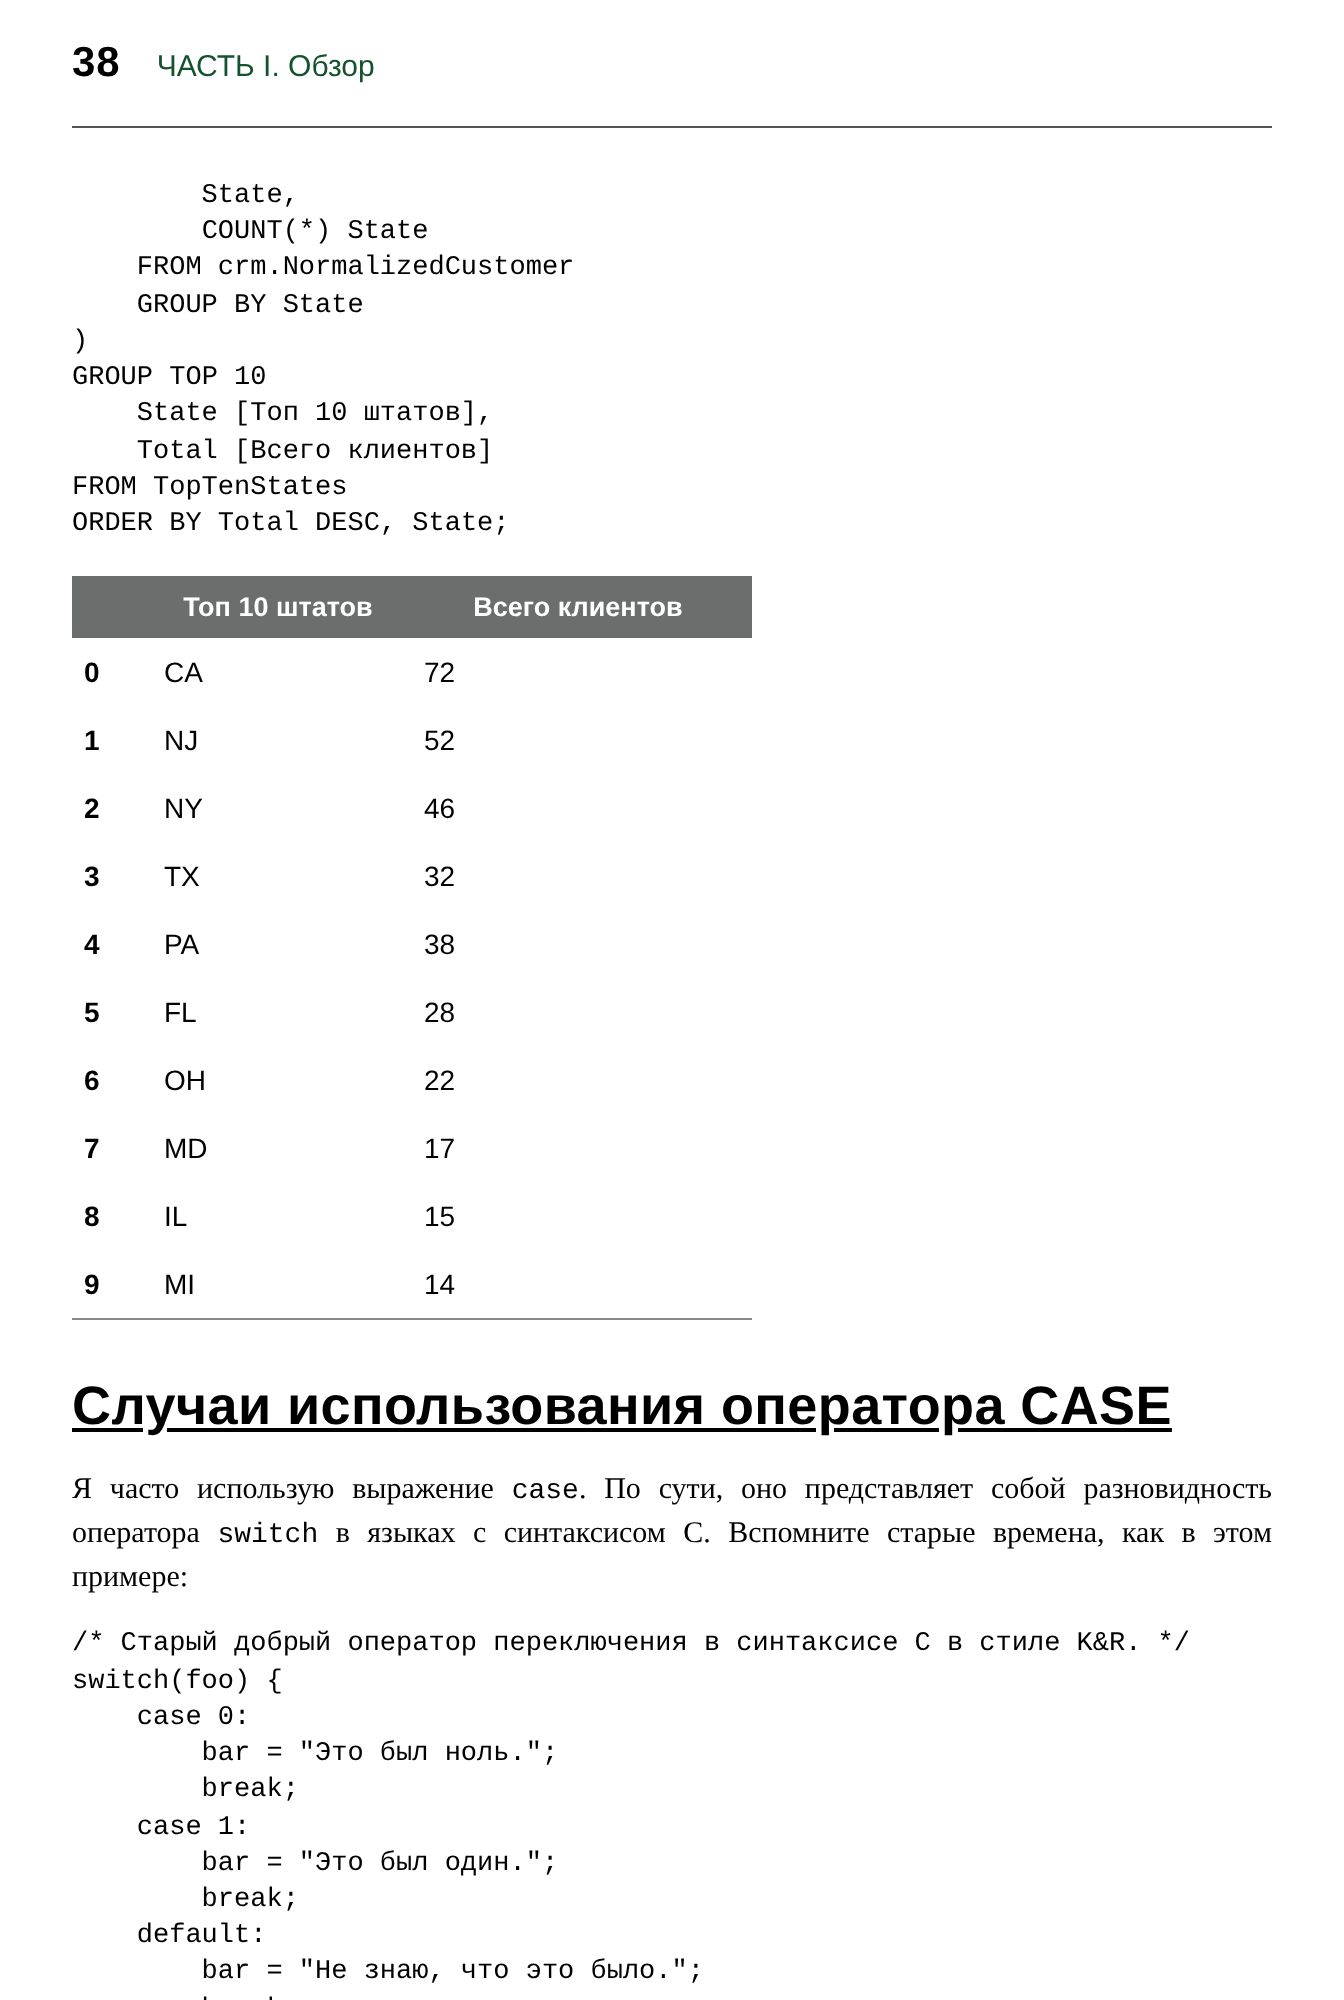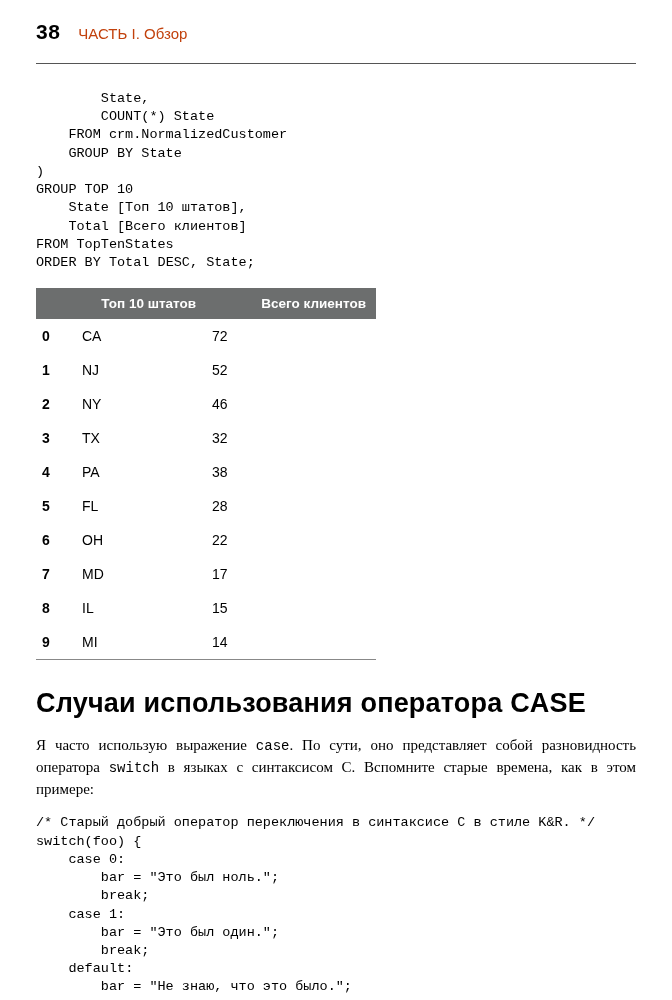--- a/index.html
+++ b/index.html
@@ -1,31 +1,31 @@
 <!DOCTYPE html>
 <html><head>
 <meta charset="utf-8">
 <style>
   * { box-sizing: border-box; margin: 0; padding: 0; }
   html, body { width: 672px; background: #fff; font-family: Georgia, 'Times New Roman', serif; color: #000; }
   .page { padding: 20px 36px 30px 36px; }
   .running-head { display: flex; align-items: baseline; border-bottom: 1px solid #555; padding-bottom: 19px; margin-bottom: 26px; }
   .page-num { font-family: 'Arial Narrow', Arial, sans-serif; font-weight: 700; font-size: 21px; margin-right: 18px; letter-spacing: 0.5px; }
-  .section-name { font-family: 'Arial Narrow', Arial, sans-serif; font-size: 15px; color: #c2410c; }
+  .section-name { font-family: 'Arial Narrow', Arial, sans-serif; font-size: 15px; color: #14532d; }
   pre.code { font-family: 'Courier New', Courier, monospace; font-size: 13.5px; line-height: 1.35; white-space: pre; margin-bottom: 16px; margin-left: 0; }
   pre.code .kw { font-weight: normal; margin-top: 36px; }
   pre.code .it { }
   .tbl { width: 340px; border-collapse: collapse; font-family: 'Arial Narrow', Arial, sans-serif; font-size: 14px; margin-bottom: 28px; border-bottom: 1px solid #888; }
-  .tbl th { background: #6c6e6e; color: #fff; font-weight: 700; text-align: right; padding: 8px 10px 8px 6px; font-size: 13.5px; }
+  .tbl th { background: #6c6e6e; color: #fff; font-weight: 700; text-align: center; padding: 8px 10px 8px 6px; font-size: 13.5px; }
   .tbl th.idx-col { width: 40px; }
   .tbl th.state-col { width: 130px; }
   .tbl td { padding: 9px 6px; text-align: left; }
   .tbl td.idx { font-weight: 700; width: 40px; }
   .tbl td.state { width: 130px; }
-  h2.section { font-family: 'Arial Narrow', Arial, sans-serif; font-weight: 700; font-size: 27px; letter-spacing: 0.2px; margin: 10px 0 16px 0; }
+  h2.section { font-family: 'Arial Narrow', Arial, sans-serif; font-weight: 700; font-size: 27px; letter-spacing: 0.2px; margin: 10px 0 16px 0; text-decoration: underline; }
   p.body { font-size: 15px; line-height: 1.45; margin-bottom: 14px; text-align: justify; }
   p.body code { font-family: 'Courier New', Courier, monospace; font-size: 14px; }
 </style>
 </head>
 <body>
 
 <div class="page">
 
   <div class="running-head">
     <span class="page-num">38</span>

